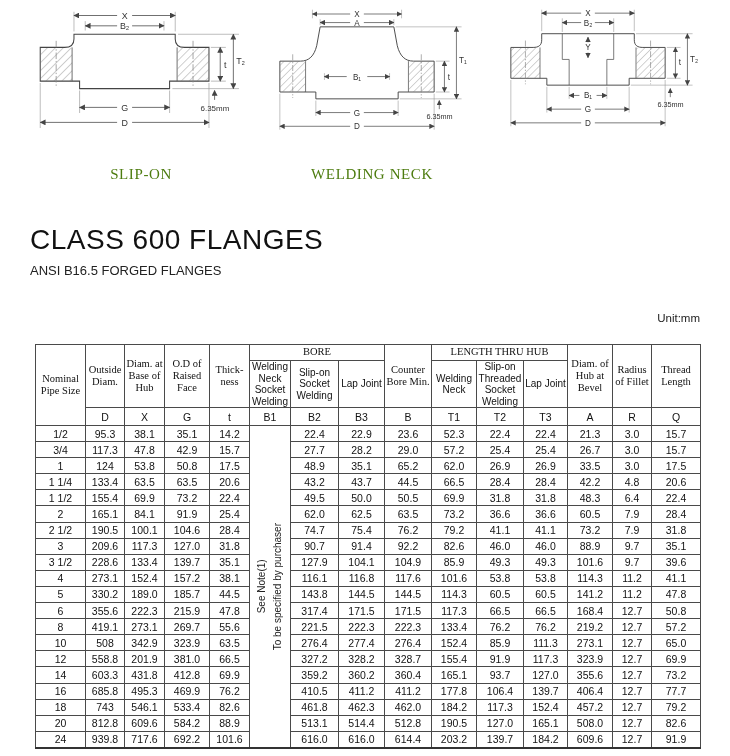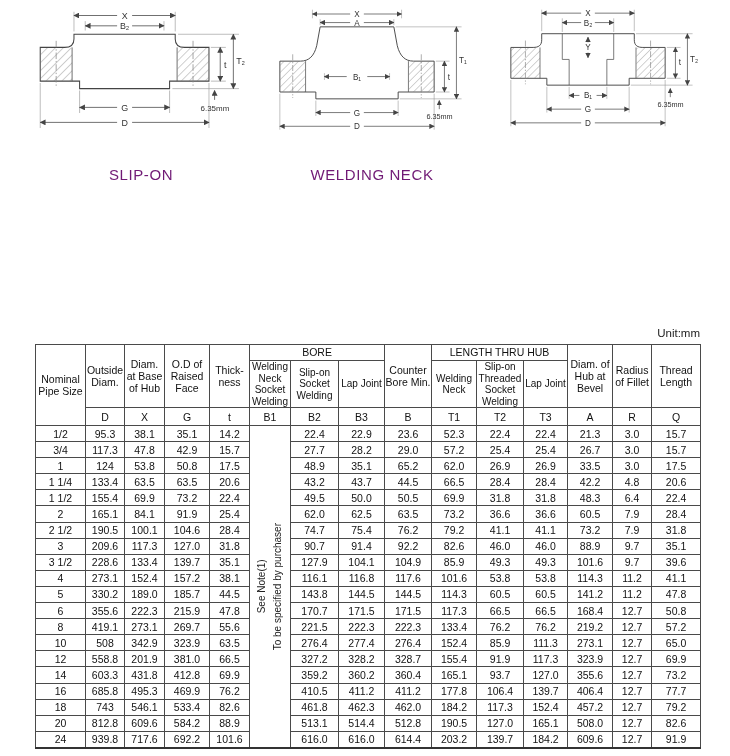--- a/index.html
+++ b/index.html
@@ -3,44 +3,44 @@
 <meta charset="utf-8">
 <style>
   html,body{margin:0;padding:0;background:#fff;}
   body{width:730px;height:756px;position:relative;overflow:hidden;
        font-family:"Liberation Sans","DejaVu Sans",sans-serif;color:#1a1a1a;}
   .page{position:absolute;inset:0;}
   
   .diagrams{position:absolute;top:8px;left:26px;width:692px;display:flex;justify-content:space-between;}
   .diag{width:230px;display:flex;flex-direction:column;align-items:center;}
   .diag svg{width:230px;height:150px;display:block;}
-  .diag .caption{margin-top:8px;font-size:15px;letter-spacing:.6px;color:#701a75;}
+  .diag .caption{margin-top:8px;font-size:15px;letter-spacing:.6px;color:#4d7c0f;font-family:Liberation Serif, serif;}
   svg text{font-size:9px;fill:#333;}
   svg .dimtxt{font-size:9.5px;}
   svg .note{font-size:8.5px;}
   .body-line{stroke:#444;stroke-width:1.1;fill:none;}
   .thin{stroke:#555;stroke-width:.9;fill:none;}
   .ext{stroke:#999;stroke-width:.7;fill:none;}
   .cl{stroke:#888;stroke-width:.8;fill:none;stroke-dasharray:7 2 1.5 2;}
   
   .titleblock{position:absolute;left:30px;top:224px;}
   .title{font-size:28px;letter-spacing:.5px;color:#111;}
   .subtitle{font-size:13px;margin-top:7px;color:#222;}
-  .unit{position:absolute;right:30px;top:327px;font-size:11.5px;color:#222;text-align:center;}
+  .unit{position:absolute;right:30px;top:312px;font-size:11.5px;color:#222;text-align:center;}
   
   .watermark{position:absolute;left:245px;top:420px;font-size:160px;font-weight:bold;
              font-style:italic;color:#000;opacity:.05;letter-spacing:-6px;z-index:0;}
   
   .tblwrap{position:absolute;left:35px;top:344px;z-index:1;}
   table{border-collapse:collapse;table-layout:fixed;width:665px;
         font-size:10.5px;color:#111;border:1.5px solid #333;border-bottom:2px solid #333;}
   th,td{border:1px solid #4a4a4a;text-align:center;vertical-align:middle;
         padding:0;font-weight:normal;background:transparent;}
   thead th{font-size:10px;line-height:1.15;}
-  tr.grouprow th{height:15px;font-size:10.5px;}
+  tr.grouprow th{height:15px;font-size:10.5px;font-family:Liberation Serif, serif;}
   tr.namerow th{height:46px;}
   tr.letterrow td{height:17px;font-size:10.5px;}
   tbody td{height:15.1px;}
   td.b1cell{vertical-align:middle;}
   .vert{writing-mode:vertical-rl;transform:rotate(180deg);font-size:10px;
         line-height:1.6;margin:0 auto;color:#222;}
   .vert span{display:block;}
 </style>
 </head>
 <body>
@@ -165,20 +165,24 @@
         <line class="thin" x1="202" y1="46" x2="202" y2="82" marker-start="url(#ka)" marker-end="url(#ka)"></line>
         <text class="dimtxt" x="206" y="67">t</text>
         <line class="thin" x1="216" y1="30" x2="216" y2="90" marker-start="url(#ka)" marker-end="url(#ka)"></line>
         <text class="dimtxt" x="219" y="63">T₂</text>
         <line class="thin" x1="196" y1="104" x2="196" y2="94" marker-end="url(#ka)"></line>
         <text class="note" x="181" y="116">6.35mm</text>
       </svg>
     </div>
   </div>
 
+  <div class="titleblock">
+    <div class="title">CLASS 600 FLANGES</div>
+    <div class="subtitle">ANSI B16.5 FORGED FLANGES</div>
+  </div>
 
   <div class="unit">Unit:mm</div>
 
 
   <div class="tblwrap">
     <table>
       <colgroup>
         <col style="width:50px">
           <col style="width:39px">
           <col style="width:40px">
@@ -416,21 +420,21 @@
             <td>141.2</td>
             <td>11.2</td>
             <td>47.8</td>
           </tr>
           <tr>
             <td>6</td>
             <td>355.6</td>
             <td>222.3</td>
             <td>215.9</td>
             <td>47.8</td>
-            <td>170.7</td>
+            <td>317.4</td>
             <td>171.5</td>
             <td>171.5</td>
             <td>117.3</td>
             <td>66.5</td>
             <td>66.5</td>
             <td>168.4</td>
             <td>12.7</td>
             <td>50.8</td>
           </tr>
           <tr>

